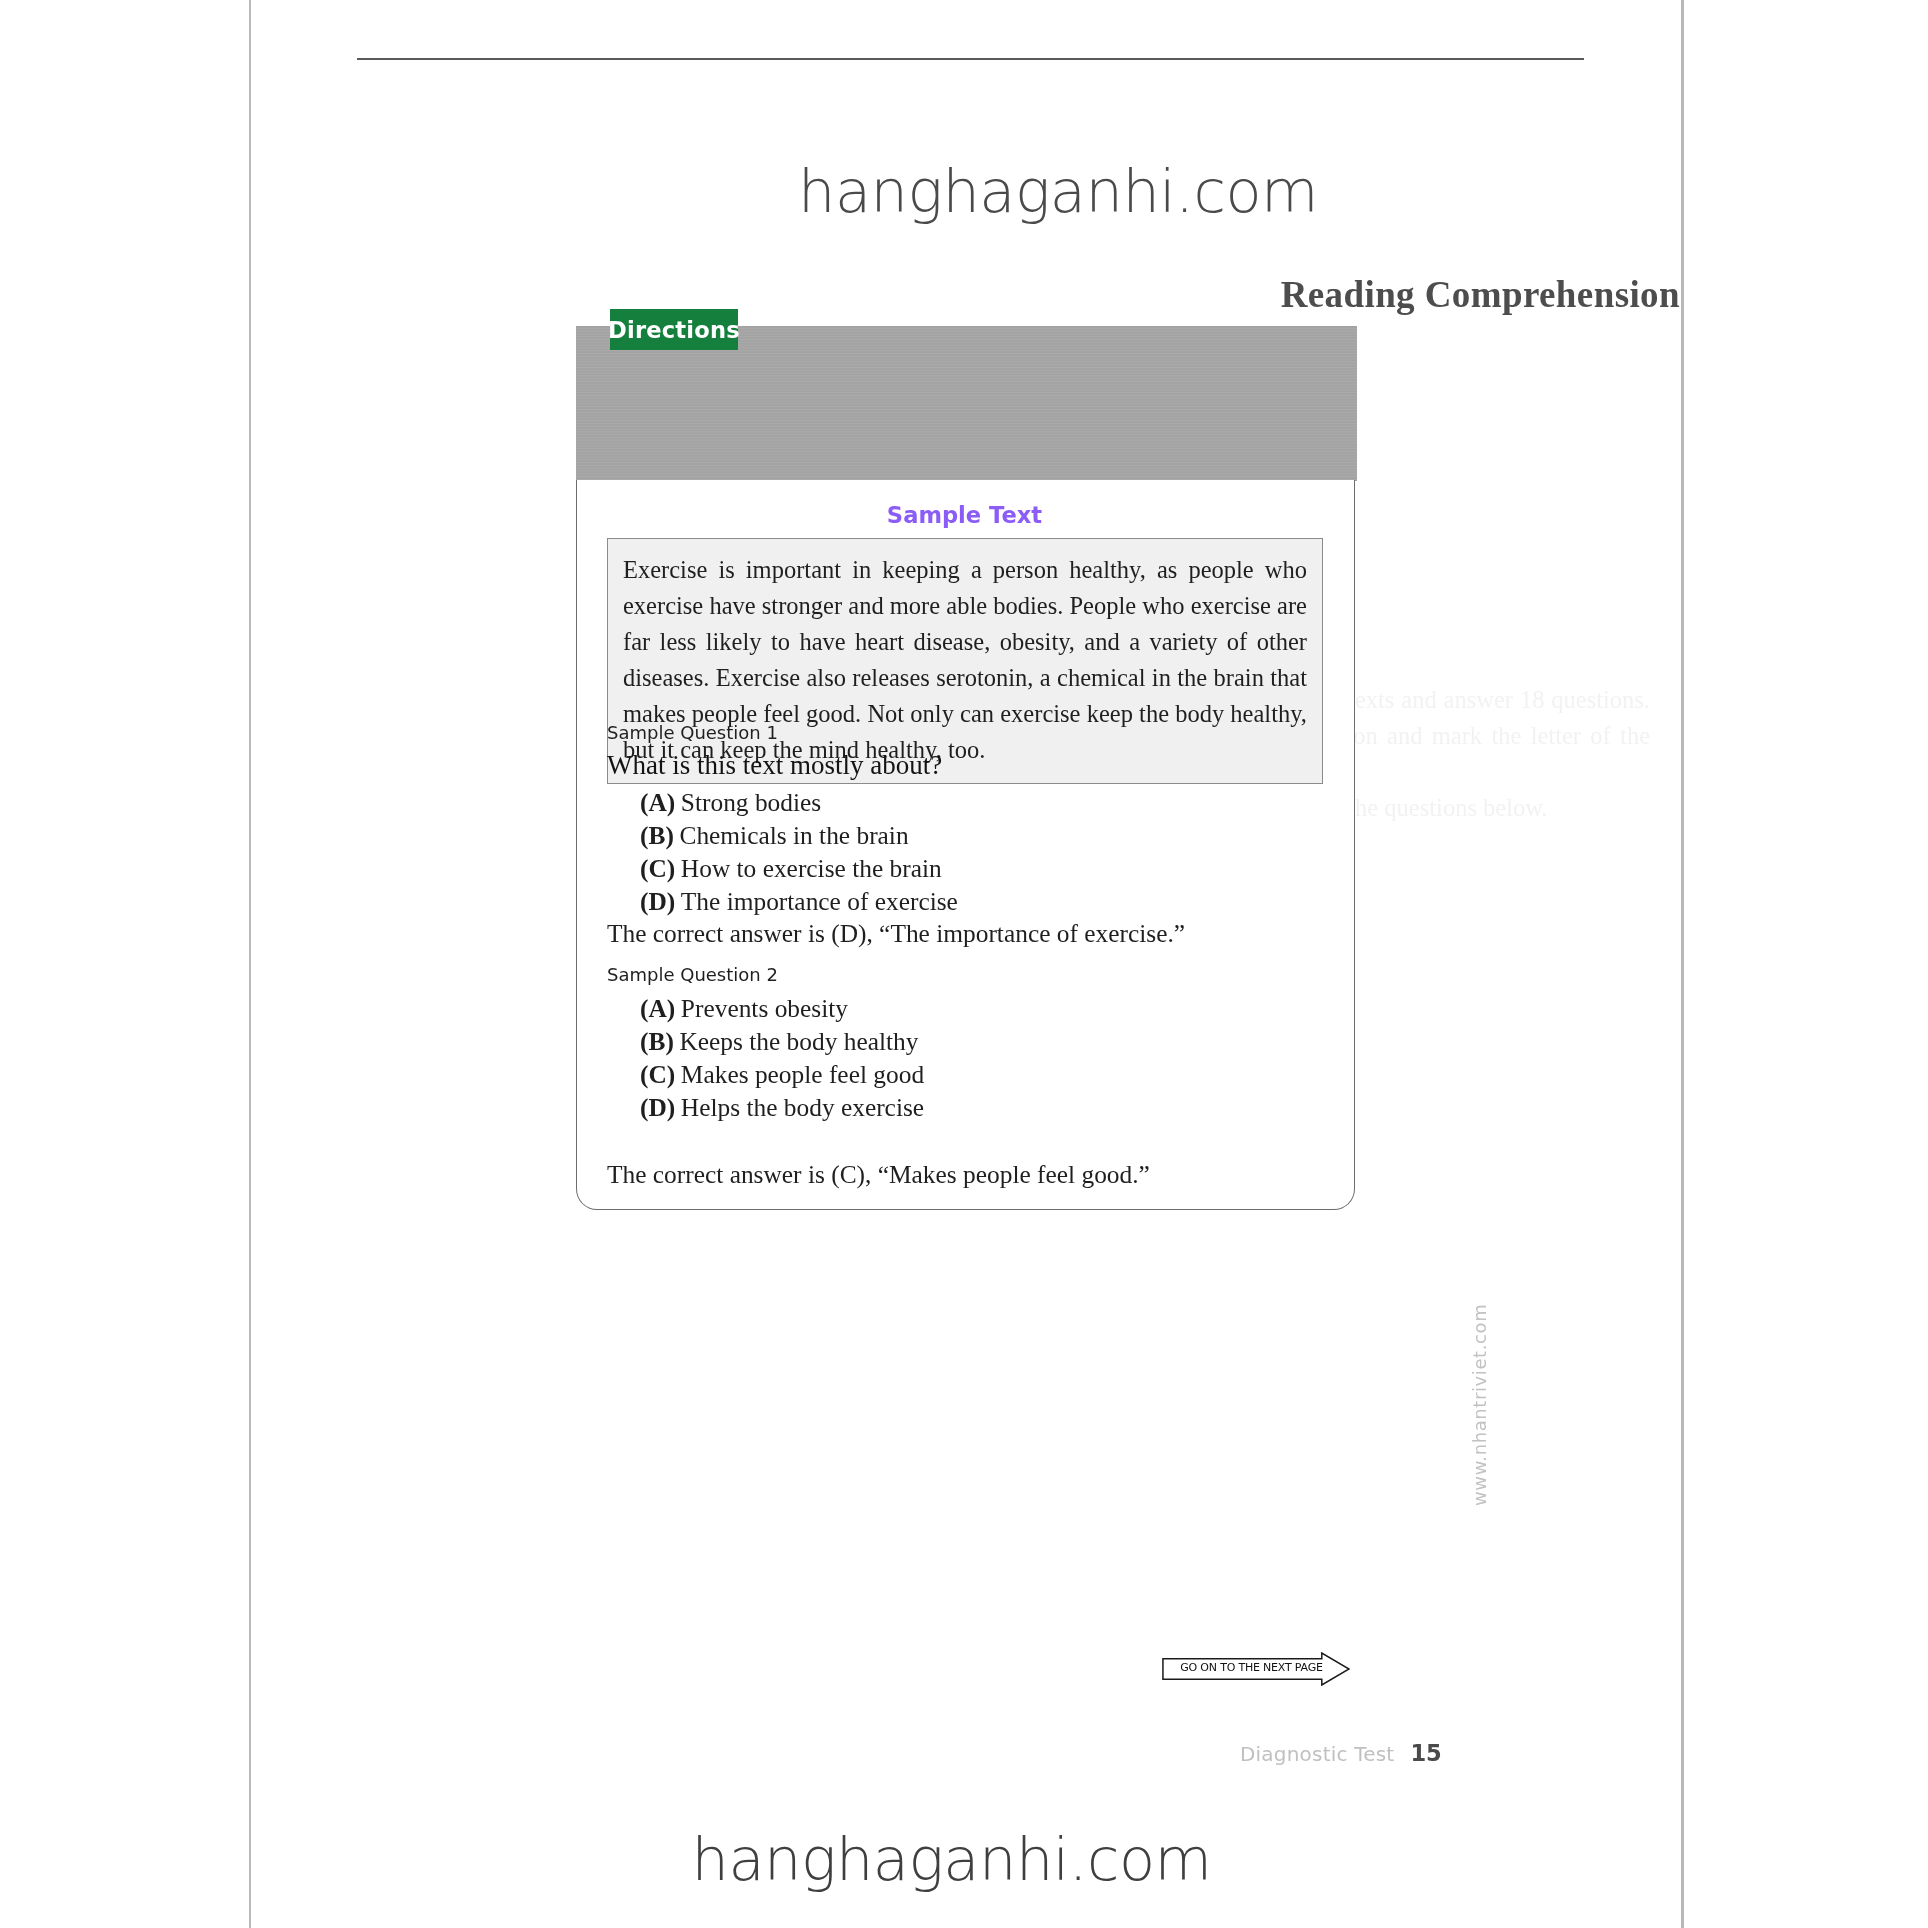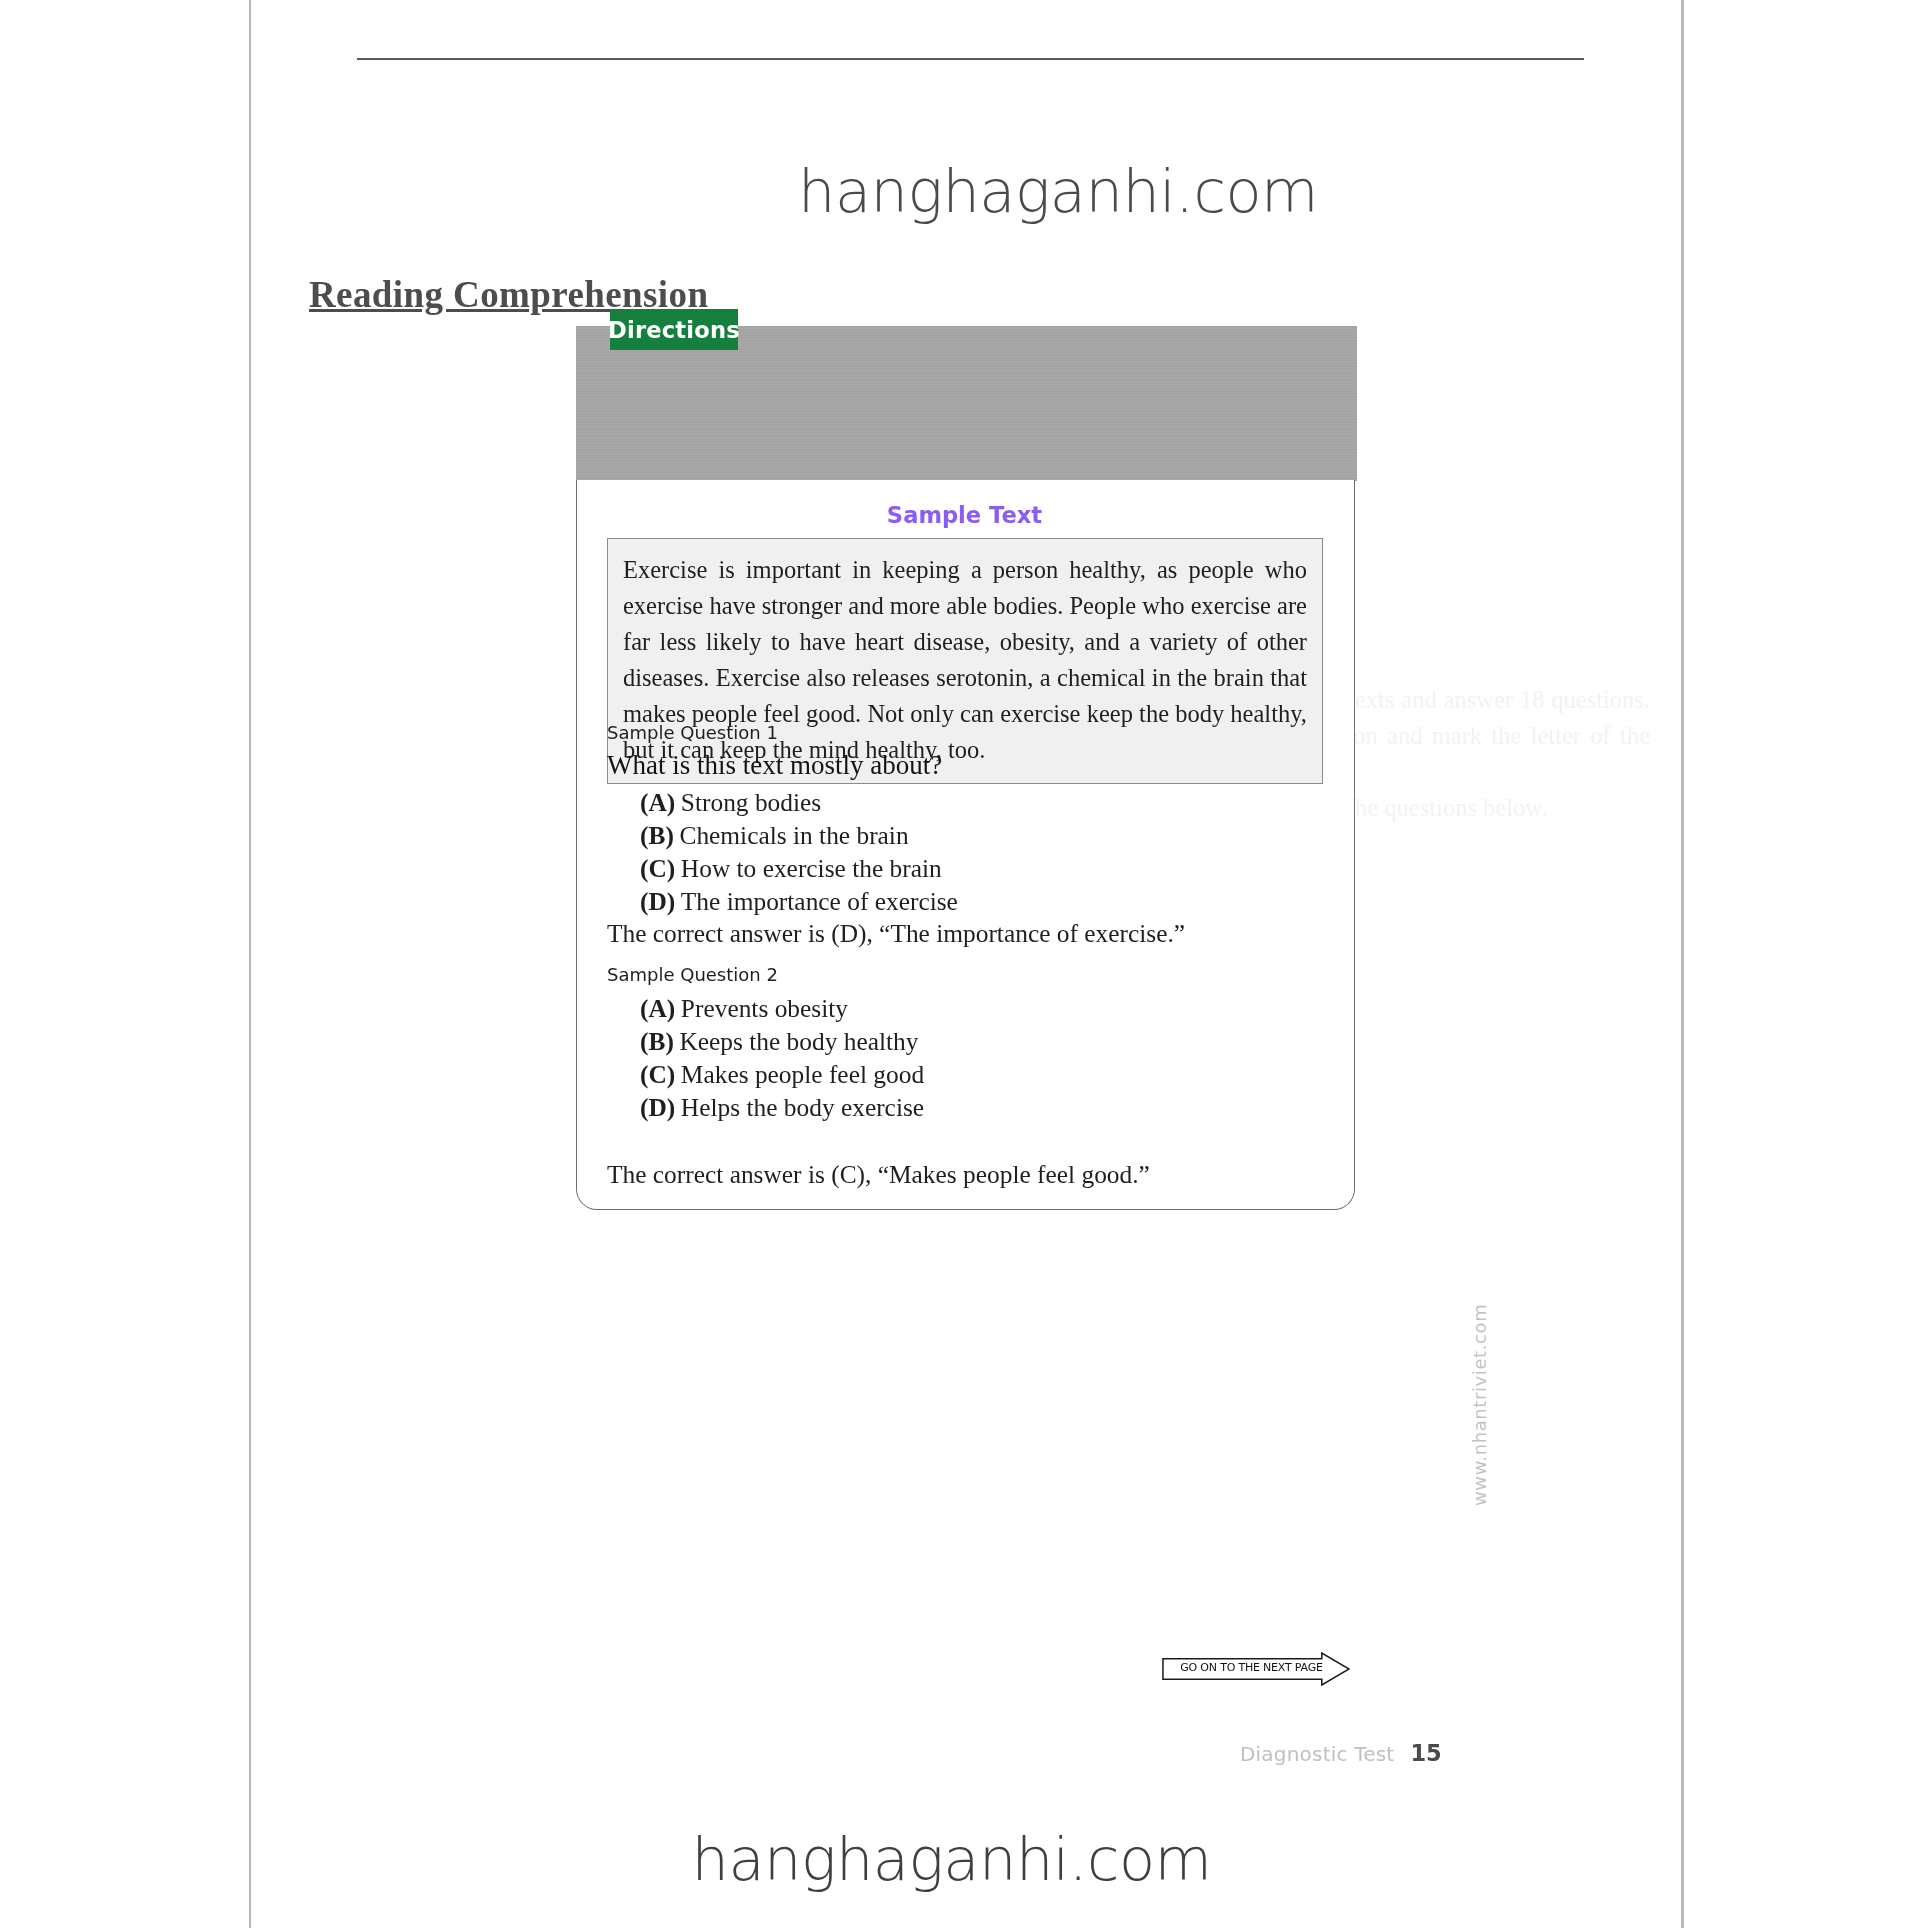--- a/index.html
+++ b/index.html
@@ -94,27 +94,26 @@
   }
 
   
   #section-title {
     position: absolute;
     left: 0;
     top: 273px;
     width: 1429px;
     padding-left: 58px;
     box-sizing: border-box;
-    text-align: left;
+    text-align: right;
     font-family: "Liberation Serif", serif;
     font-weight: bold;
     font-size: 37px;
     color: #4d4d4d;
     letter-spacing: 0.4px;
-    text-decoration: underline;
   }
 
   
   #directions-banner {
     position: absolute;
     left: 325px;
     top: 326px;
     width: 781px;
     height: 155px;
     background: #a8a8a8;

